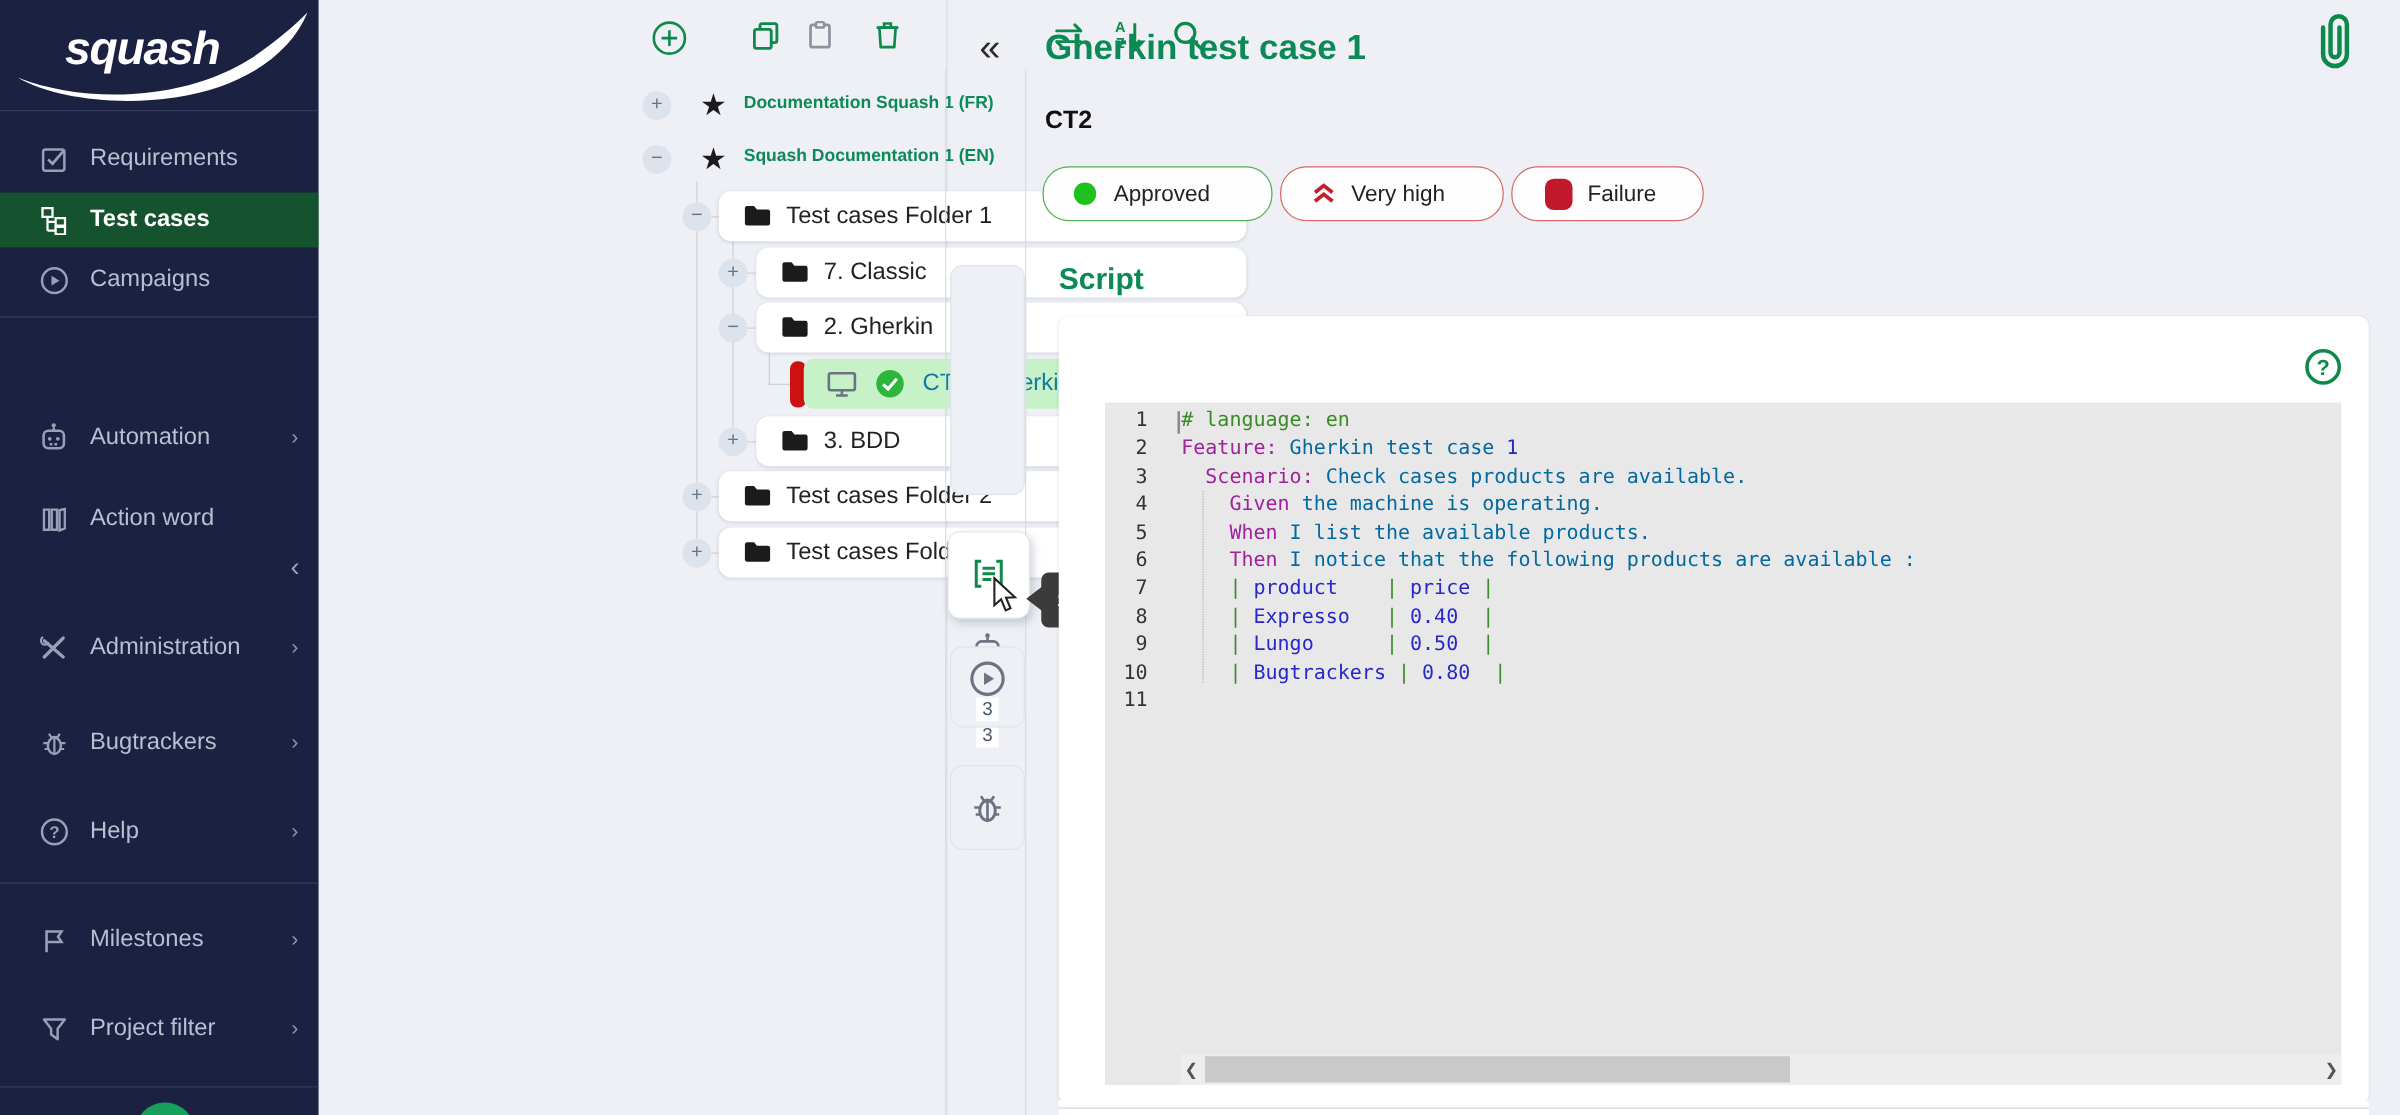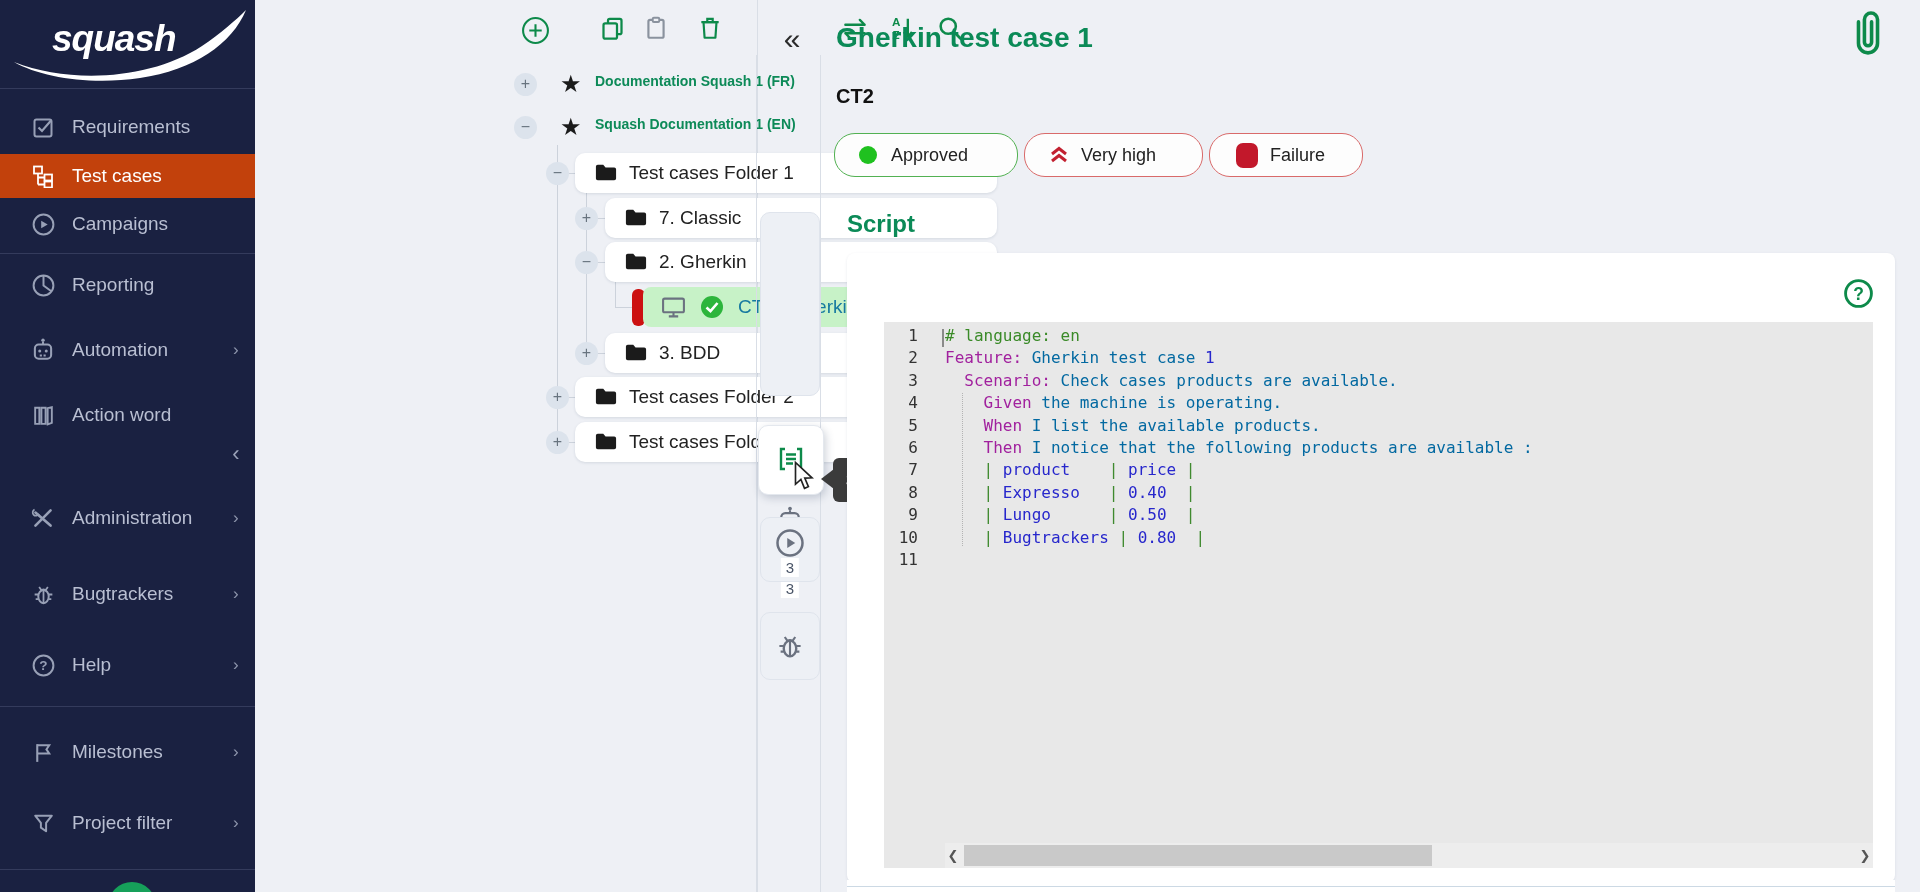--- a/index.html
+++ b/index.html
@@ -5,21 +5,21 @@
   html,body{margin:0;padding:0;background:#eef0f5;}
   .screen{position:relative;width:1920px;height:892px;overflow:hidden;background:#eef0f5;
     font-family:"Liberation Sans","DejaVu Sans",sans-serif;color:#1c1c1c;}
   .abs{position:absolute;}
   
   .sidebar{position:absolute;left:0;top:0;width:255px;height:892px;background:#1a2141;}
   .side-div{position:absolute;left:0;width:255px;height:1px;background:#343b5c;}
   .nav-item{position:absolute;left:0;width:255px;height:44px;display:flex;align-items:center;cursor:pointer;}
   .nav-item .nico{position:absolute;left:30px;width:26px;height:26px;display:flex;align-items:center;justify-content:center;}
   .nav-item .nlabel{position:absolute;left:72px;font-size:19px;color:#b9bfd2;white-space:nowrap;}
-  .nav-item.active{background:#c2410c;}
+  .nav-item.active{background:#14532d;font-weight:bold;}
   .nav-item.active .nlabel{color:#ffffff;}
   .nav-chev{position:absolute;left:233px;top:50%;transform:translateY(-50%);font-size:17px;color:#8f97ad;}
   .logo-wrap{position:absolute;left:0;top:0;width:255px;height:88px;}
   .logo-text{position:absolute;left:52px;top:18px;font-size:37px;font-weight:bold;font-style:italic;color:#fff;letter-spacing:-1px;}
   
   .tree-panel{position:absolute;left:255px;top:0;width:502px;height:892px;background:#eef0f5;border-right:1px solid #d9dee6;}
   .tbtn{position:absolute;width:34px;height:34px;display:flex;align-items:center;justify-content:center;cursor:pointer;}
   .toggle{position:absolute;width:23px;height:23px;border-radius:50%;background:#dce3ec;color:#68747f;
     font-size:16px;line-height:21px;text-align:center;cursor:pointer;user-select:none;}
   .tree-card{position:absolute;height:40px;background:#fff;border-radius:10px;box-shadow:0 1px 3px rgba(40,60,90,.13);
@@ -110,29 +110,20 @@
         <svg width="25" height="25" viewBox="0 0 24 24">
             <circle cx="12" cy="12" r="9.5" fill="none" stroke="#98a0b6" stroke-width="1.9"></circle>
             <path d="M9.8 8.3 L16 12 L9.8 15.7 Z" fill="#98a0b6"></path>
           </svg>
       </span>
       <span class="nlabel">Campaigns</span>
     </div>
 
     <div class="side-div" style="top:253px;"></div>
 
-    <div class="nav-item" style="top:263px;">
-      <span class="nico">
-        <svg width="25" height="25" viewBox="0 0 24 24">
-            <circle cx="12" cy="12" r="9.5" fill="none" stroke="#98a0b6" stroke-width="1.9"></circle>
-            <path d="M12 2.5 V12 L19.5 17.5" fill="none" stroke="#98a0b6" stroke-width="1.9"></path>
-          </svg>
-      </span>
-      <span class="nlabel">Reporting</span>
-    </div>
 
     <div class="nav-item" style="top:328px;">
       <span class="nico">
         <svg width="26" height="26" viewBox="0 0 24 24">
             <circle cx="12" cy="3" r="1.6" fill="#98a0b6"></circle>
             <path d="M12 4.5 V7" stroke="#98a0b6" stroke-width="1.8"></path>
             <rect x="4.5" y="7" width="15" height="13" rx="3.5" fill="none" stroke="#98a0b6" stroke-width="1.9"></rect>
             <circle cx="9" cy="13" r="1.4" fill="#98a0b6"></circle>
             <circle cx="15" cy="13" r="1.4" fill="#98a0b6"></circle>
             <path d="M9 17 H15" stroke="#98a0b6" stroke-width="1.8" stroke-dasharray="2 1.5"></path>

